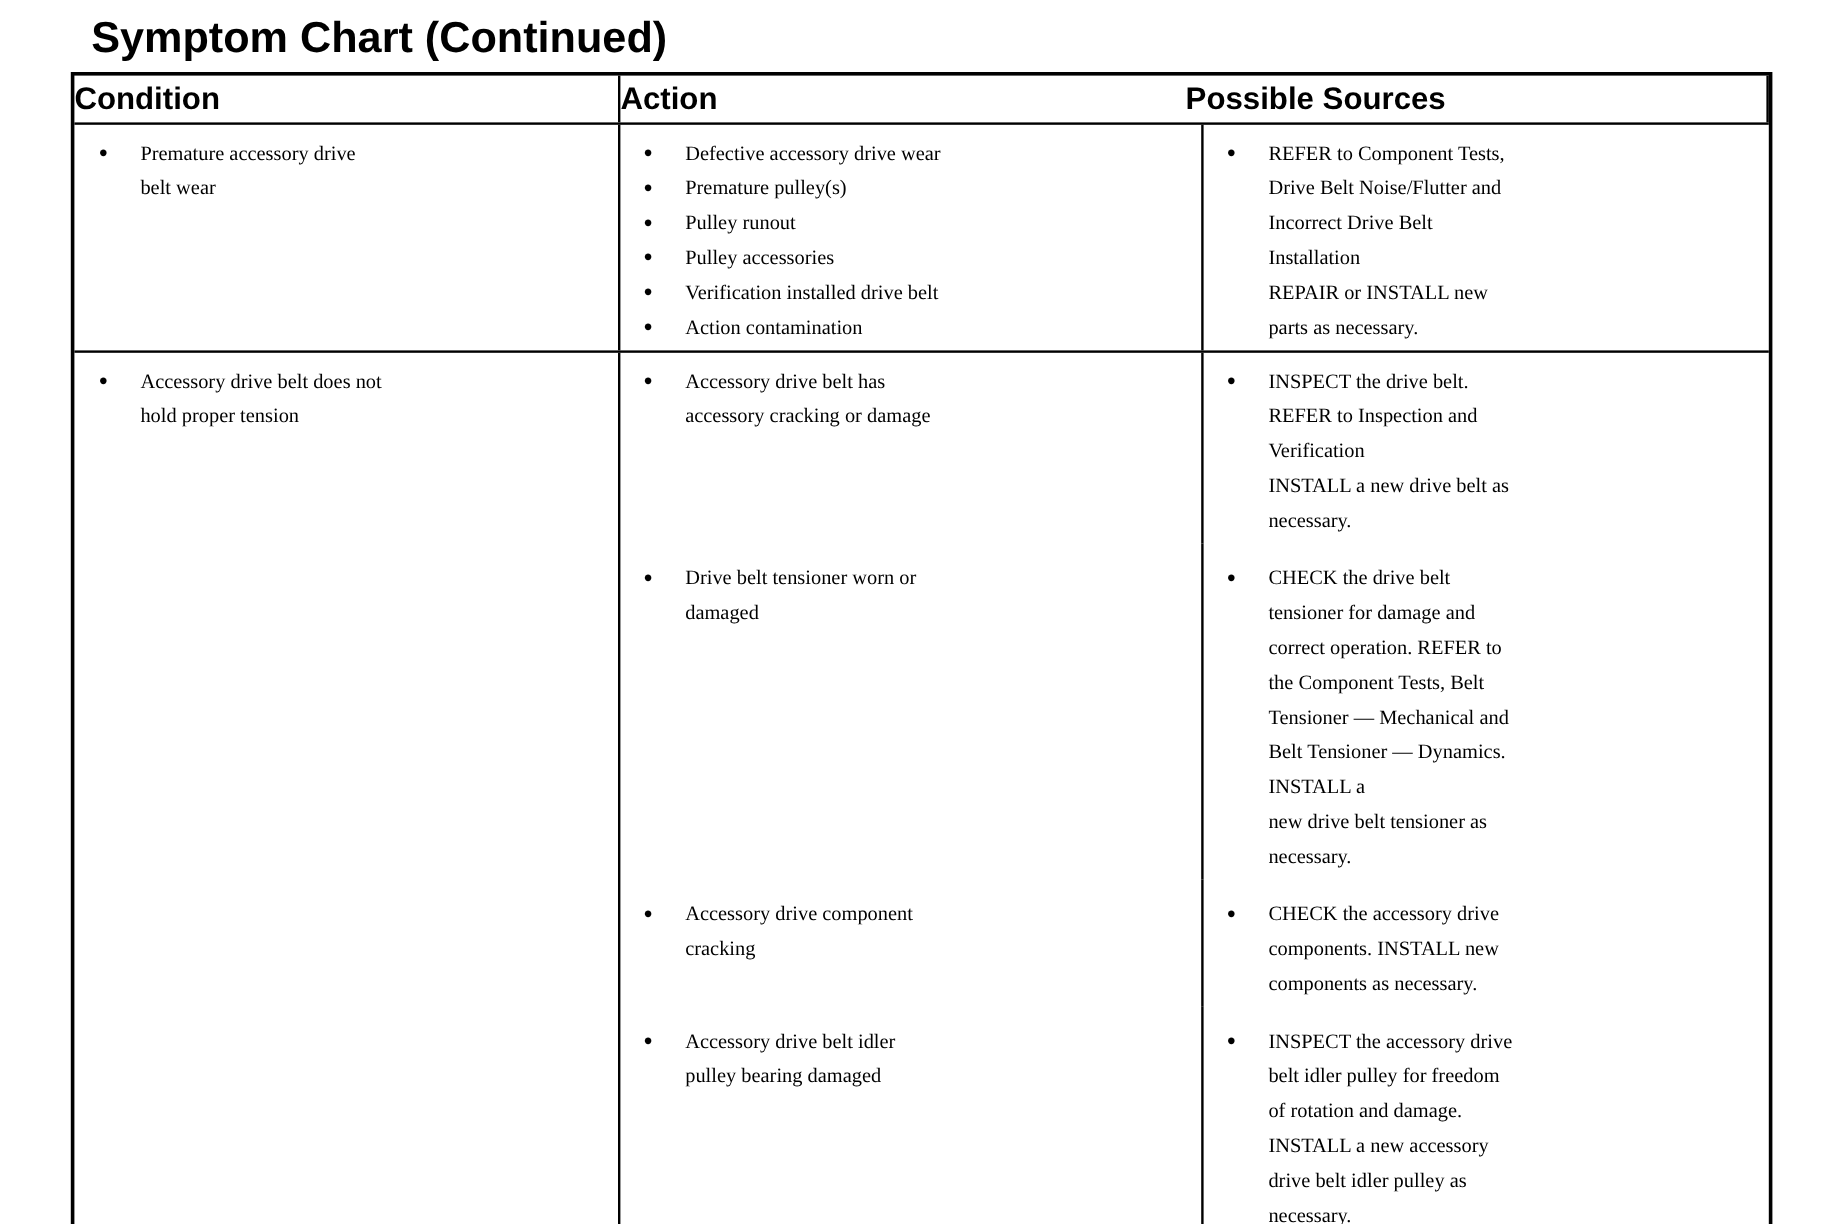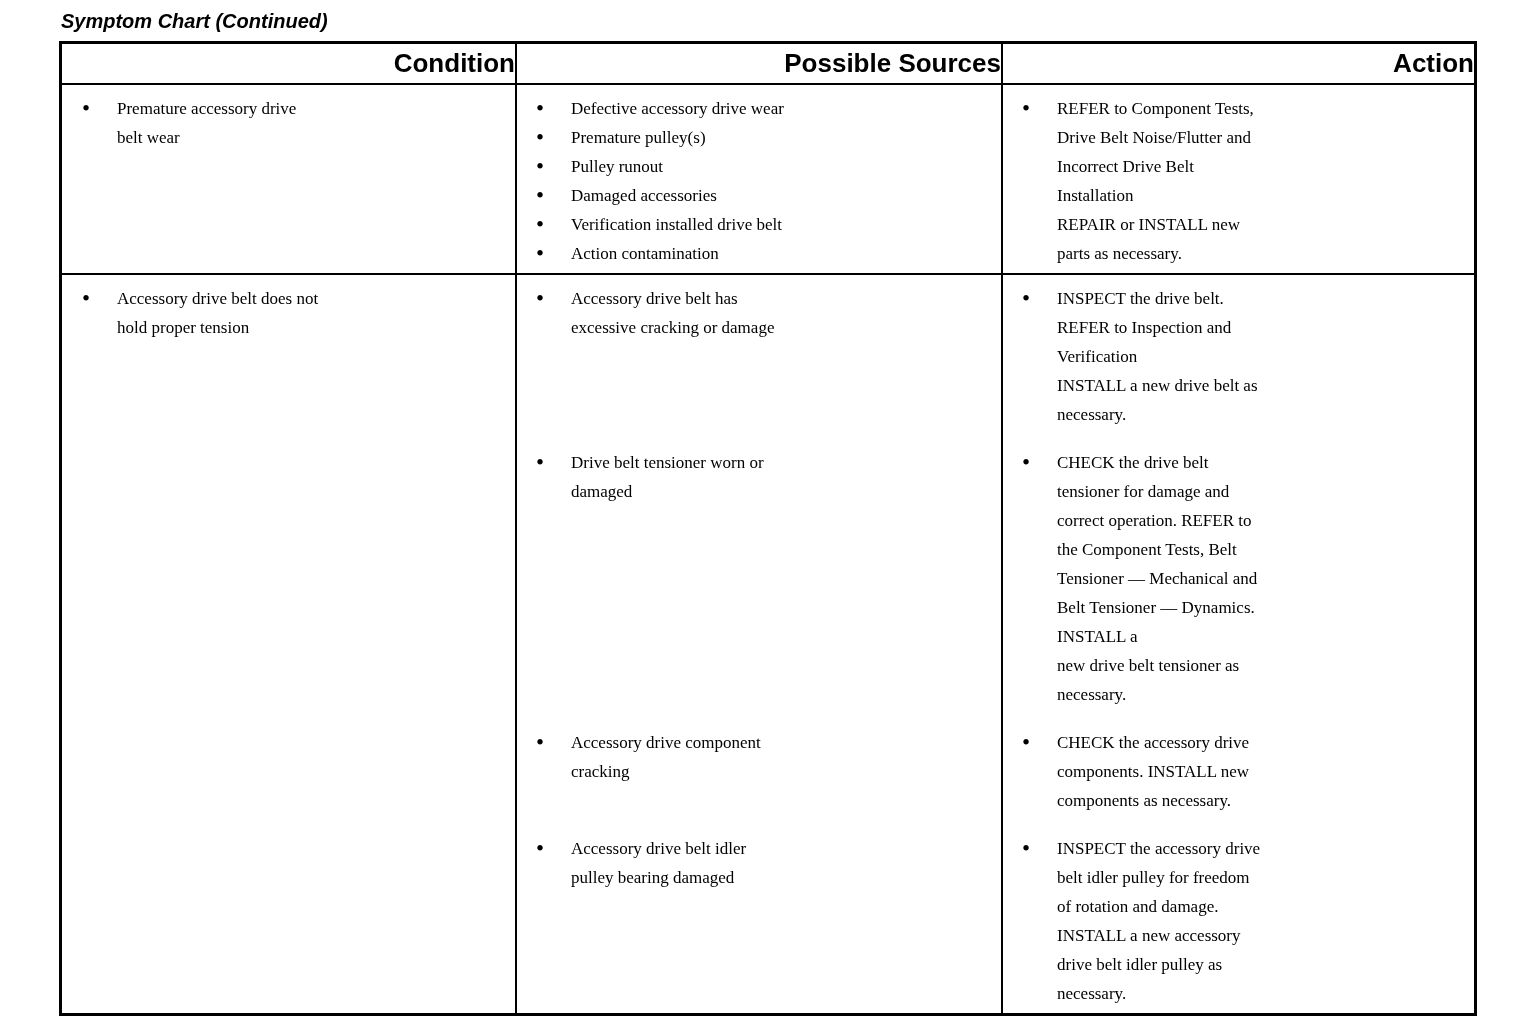--- a/index.html
+++ b/index.html
@@ -4,30 +4,29 @@
 <style>
   html, body { margin: 0; padding: 0; background: #ffffff; }
   body {
     width: 1536px; height: 1020px;
     font-family: "Liberation Serif", serif;
     color: #000; overflow: hidden;
   }
   .page { padding: 8px 59px 0 59px; }
   .title {
     font-family: "Liberation Sans", sans-serif;
-    font-weight: 700; font-size: 20px;
-    margin: 2px 0 8px 2px;
-    font-style: italic;
+    font-weight: 700; font-size: 36px;
+    margin: 2px 0 8px 17px;
   }
   .table { width: 1418px; border: 3px solid #000; box-sizing: border-box; background: #fff; }
   .thead { display: flex; border-bottom: 2px solid #000; }
   .th {
     font-family: "Liberation Sans", sans-serif;
     font-weight: 700; font-size: 26px; line-height: 32px;
-    text-align: right; padding: 3px 0 4px 0;
+    text-align: left; padding: 3px 0 4px 0;
     box-sizing: border-box;
   }
   .w-cond { width: 455px; flex: 0 0 auto; }
   .w-src  { width: 486px; flex: 0 0 auto; }
   .w-act  { flex: 1 1 auto; min-width: 0; }
   .vline  { border-right: 2px solid #000; }
 
   .trow { display: flex; align-items: stretch; }
   .trow + .trow { border-top: 2px solid #000; }
 
@@ -55,22 +54,22 @@
 </style>
 </head>
 <body>
 
 <div class="page">
   <div class="title">Symptom Chart (Continued)</div>
 
   <div class="table">
     <div class="thead">
       <div class="th w-cond vline">Condition</div>
+      <div class="th w-act">Action</div>
       <div class="th w-src vline">Possible Sources</div>
-      <div class="th w-act">Action</div>
     </div>
     <div id="tbody">
         <div class="trow">
           <div class="cond-cell w-cond vline">
             <div class="item">
               <span class="bullet">•</span>
               <span class="itext">Premature accessory drive
 belt wear</span>
             </div>
           </div>
@@ -84,21 +83,21 @@
                 <div class="item">
                   <span class="bullet">•</span>
                   <span class="itext">Premature pulley(s)</span>
                 </div>
                 <div class="item">
                   <span class="bullet">•</span>
                   <span class="itext">Pulley runout</span>
                 </div>
                 <div class="item">
                   <span class="bullet">•</span>
-                  <span class="itext">Damaged accessories</span>
+                  <span class="itext">Pulley accessories</span>
                 </div>
                 <div class="item">
                   <span class="bullet">•</span>
                   <span class="itext">Verification installed drive belt</span>
                 </div>
                 <div class="item">
                   <span class="bullet">•</span>
                   <span class="itext">Action contamination</span>
                 </div>
               </div>
@@ -123,21 +122,21 @@
               <span class="itext">Accessory drive belt does not
 hold proper tension</span>
             </div>
           </div>
           <div class="pairs">
             <div class="pair">
               <div class="src-cell w-src vline">
                 <div class="item">
                   <span class="bullet">•</span>
                   <span class="itext">Accessory drive belt has
-excessive cracking or damage</span>
+accessory cracking or damage</span>
                 </div>
               </div>
               <div class="act-cell w-act">
                 <div class="item">
                   <span class="bullet">•</span>
                   <span class="itext">INSPECT the drive belt.
 REFER to Inspection and
 Verification
 INSTALL a new drive belt as
 necessary.</span>

